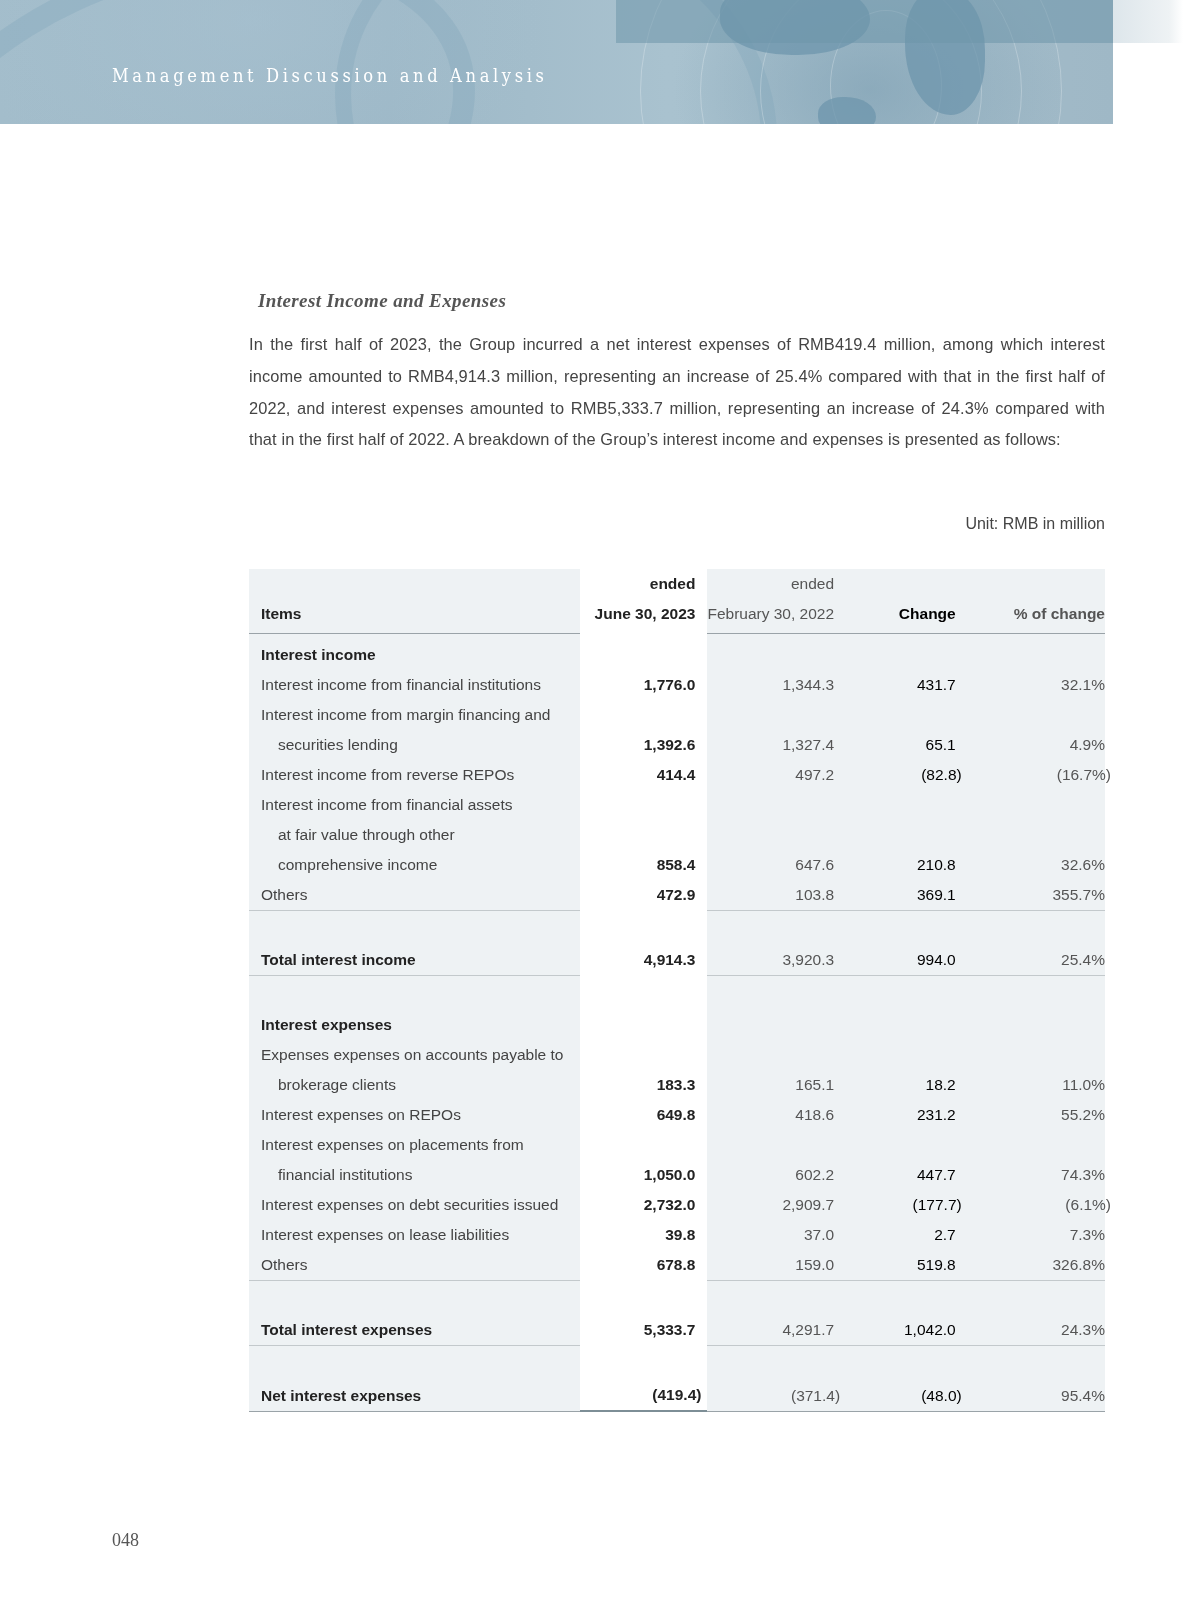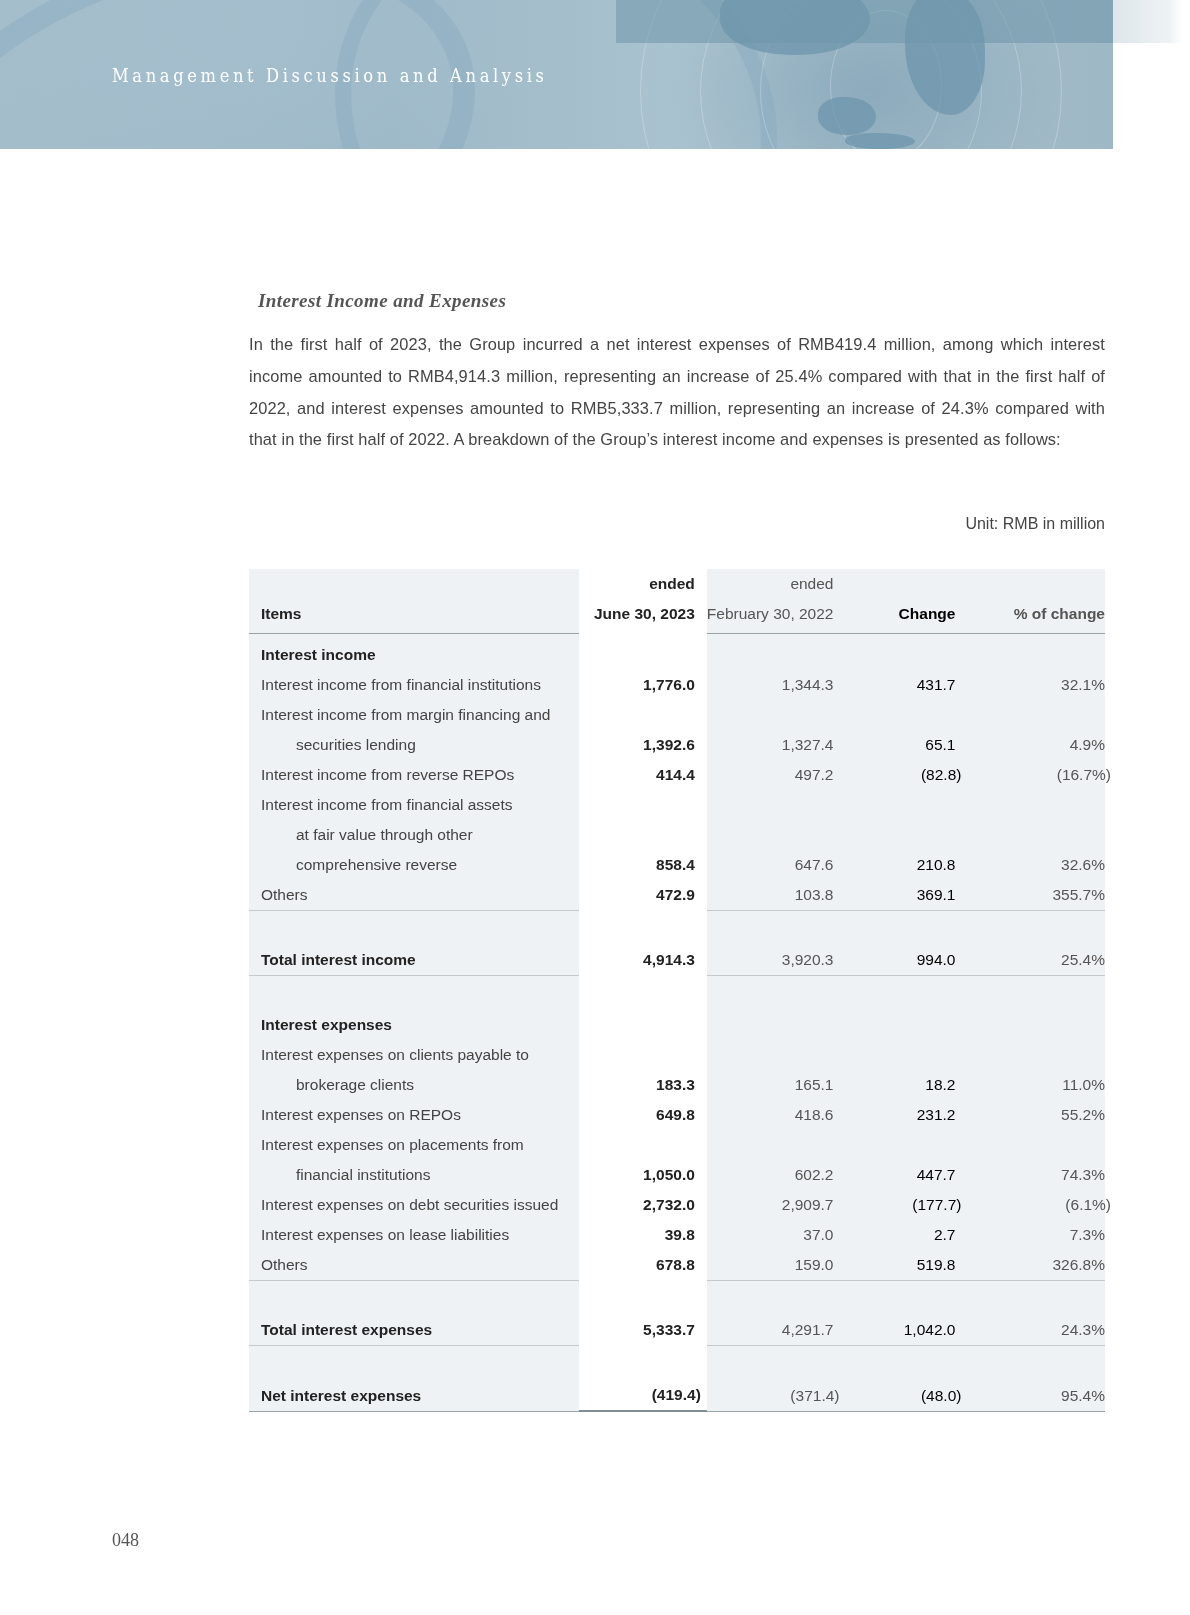--- a/index.html
+++ b/index.html
@@ -3,21 +3,21 @@
 <meta charset="utf-8">
 <style>
   html, body { margin: 0; padding: 0; }
   body {
     width: 1190px; height: 1615px; position: relative; overflow: hidden;
     background: #ffffff; color: #3a3a3a;
     font-family: "DejaVu Sans", sans-serif;
   }
   
   .banner {
-    position: absolute; left: 0; top: 0; width: 1113px; height: 149px;
+    position: absolute; left: 0; top: 0; width: 1113px; height: 124px;
     background:
       radial-gradient(ellipse 280px 200px at 870px 90px, rgba(120,155,175,0.55), rgba(120,155,175,0) 70%),
       radial-gradient(ellipse 420px 260px at 250px 20px, rgba(170,195,210,0.5), rgba(170,195,210,0) 70%),
       linear-gradient(90deg, #a3bdcb 0%, #9db8c7 35%, #a9c2cf 60%, #9fb8c6 100%);
     overflow: hidden;
   }
   .banner .strip {
     position: absolute; left: 616px; top: 0; width: 497px; height: 43px;
     background: rgba(110,150,170,0.55);
   }
@@ -76,21 +76,21 @@
   .fin-table .cur { background: #ffffff; padding-right: 12px; font-weight: bold; color: #222; }
   .fin-table .prev { padding-right: 25px; font-weight: normal; color: #555; }
   .fin-table .chg { padding-right: 26px; color: #000000; }
   .fin-table .pct { color: #555; }
   .fin-table .hang { margin-right: -6px; }
   .fin-table thead th { font-weight: bold; color: #222; }
   .fin-table thead th.prev { font-weight: normal; color: #555; }
   .fin-table thead tr.h-top th.cur { border-top: 2px solid #8a9aa2; }
   .fin-table thead tr.h-last th { border-bottom: 1px solid #9aa3a8; padding-bottom: 4px; }
   .fin-table thead tr.h-last th.cur { border-bottom-color: #ffffff; }
-  .fin-table .indent { padding-left: 47px; }
+  .fin-table .indent { padding-left: 29px; }
   .fin-table .cat td.items { font-weight: bold; color: #222; }
   .fin-table .spacer td { height: 34px; }
   .fin-table tr.rule td { border-bottom: 1px solid #c3c9cc; }
   .fin-table tr.rule td.cur { border-bottom-color: #ffffff; }
   .fin-table .total td.items { font-weight: bold; color: #222; }
   .fin-table tr.last td { border-bottom: 1px solid #9aa3a8; }
   .fin-table tr.last td.cur { border-bottom: 2px solid #7d8e96; }
   .fin-table .first-body td { padding-top: 6px; }
 
   .page-number {
@@ -191,21 +191,21 @@
         <td class="num pct"></td>
       </tr>
       <tr class="">
         <td class="items indent">at fair value through other</td>
         <td class="num cur"></td>
         <td class="num prev"></td>
         <td class="num chg"></td>
         <td class="num pct"></td>
       </tr>
       <tr class="">
-        <td class="items indent">comprehensive reverse</td>
+        <td class="items indent">comprehensive income</td>
         <td class="num cur"><span>858.4</span></td>
         <td class="num prev"><span>647.6</span></td>
         <td class="num chg"><span>210.8</span></td>
         <td class="num pct"><span>32.6%</span></td>
       </tr>
       <tr class="rule">
         <td class="items">Others</td>
         <td class="num cur"><span>472.9</span></td>
         <td class="num prev"><span>103.8</span></td>
         <td class="num chg"><span>369.1</span></td>
@@ -233,21 +233,21 @@
         <td class="num pct"></td>
       </tr>
       <tr class="cat">
         <td class="items">Interest expenses</td>
         <td class="num cur"></td>
         <td class="num prev"></td>
         <td class="num chg"></td>
         <td class="num pct"></td>
       </tr>
       <tr class="">
-        <td class="items">Interest expenses on clients payable to</td>
+        <td class="items">Expenses expenses on accounts payable to</td>
         <td class="num cur"></td>
         <td class="num prev"></td>
         <td class="num chg"></td>
         <td class="num pct"></td>
       </tr>
       <tr class="">
         <td class="items indent">brokerage clients</td>
         <td class="num cur"><span>183.3</span></td>
         <td class="num prev"><span>165.1</span></td>
         <td class="num chg"><span>18.2</span></td>

